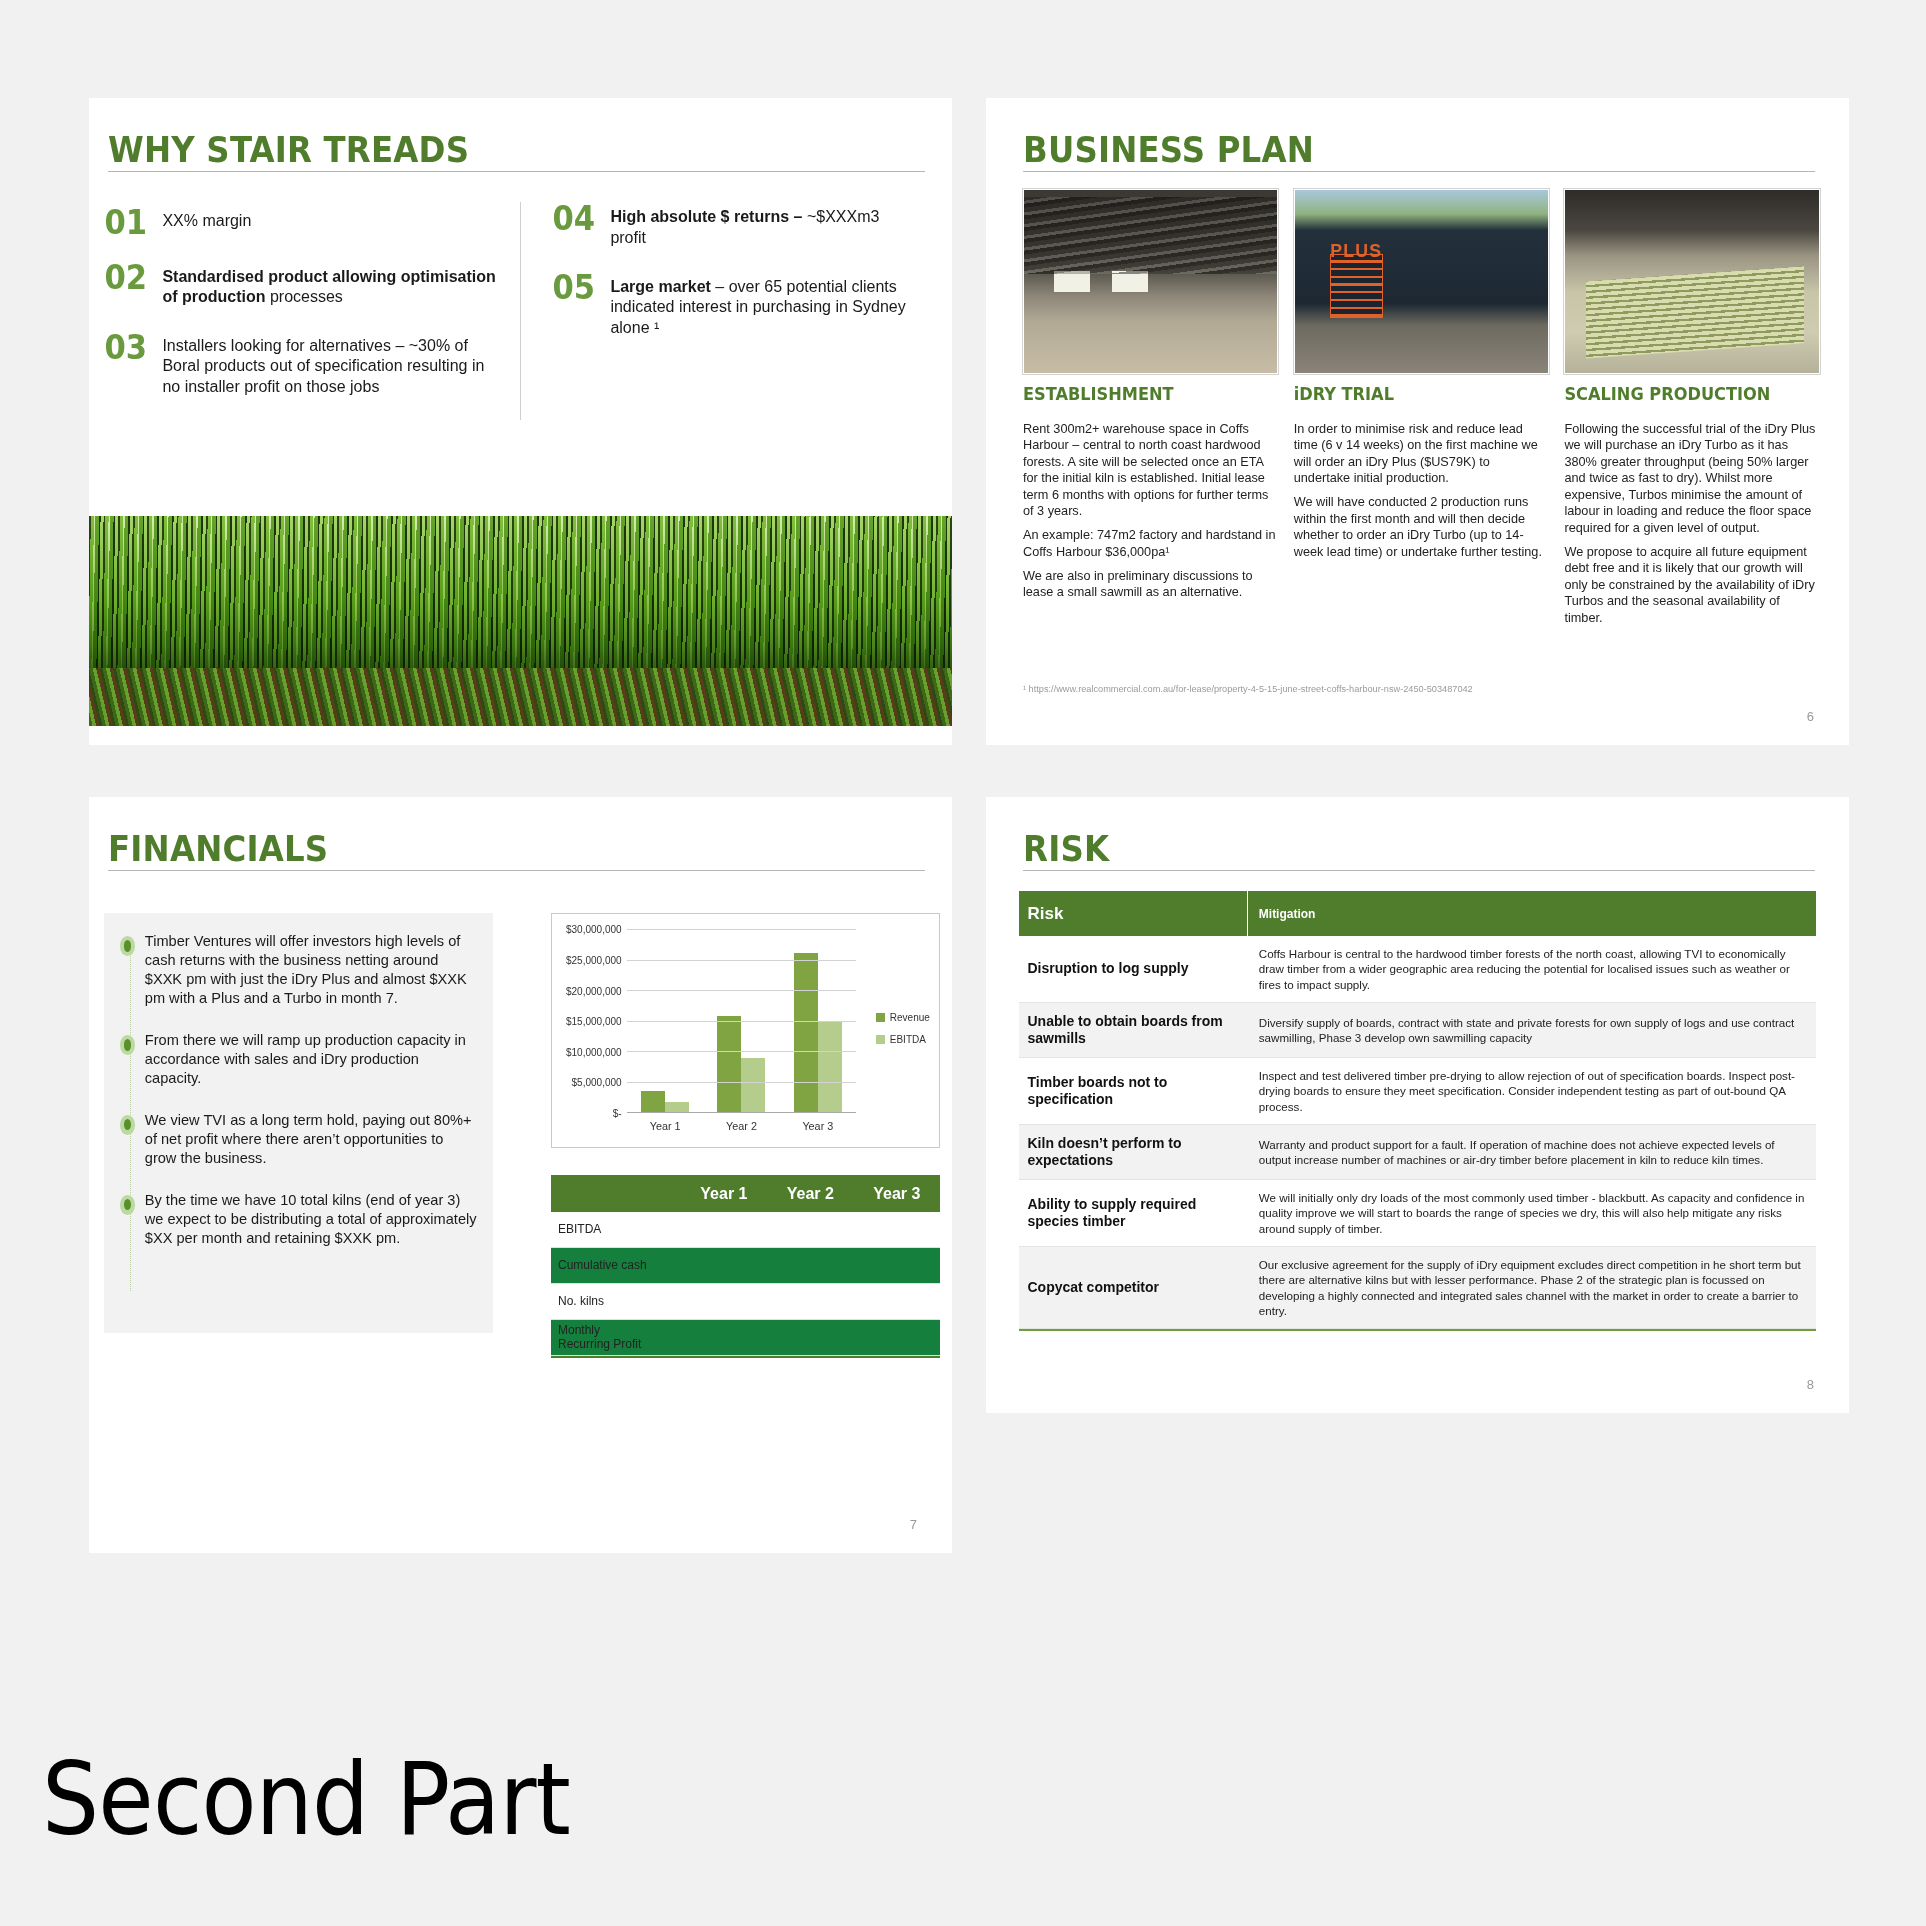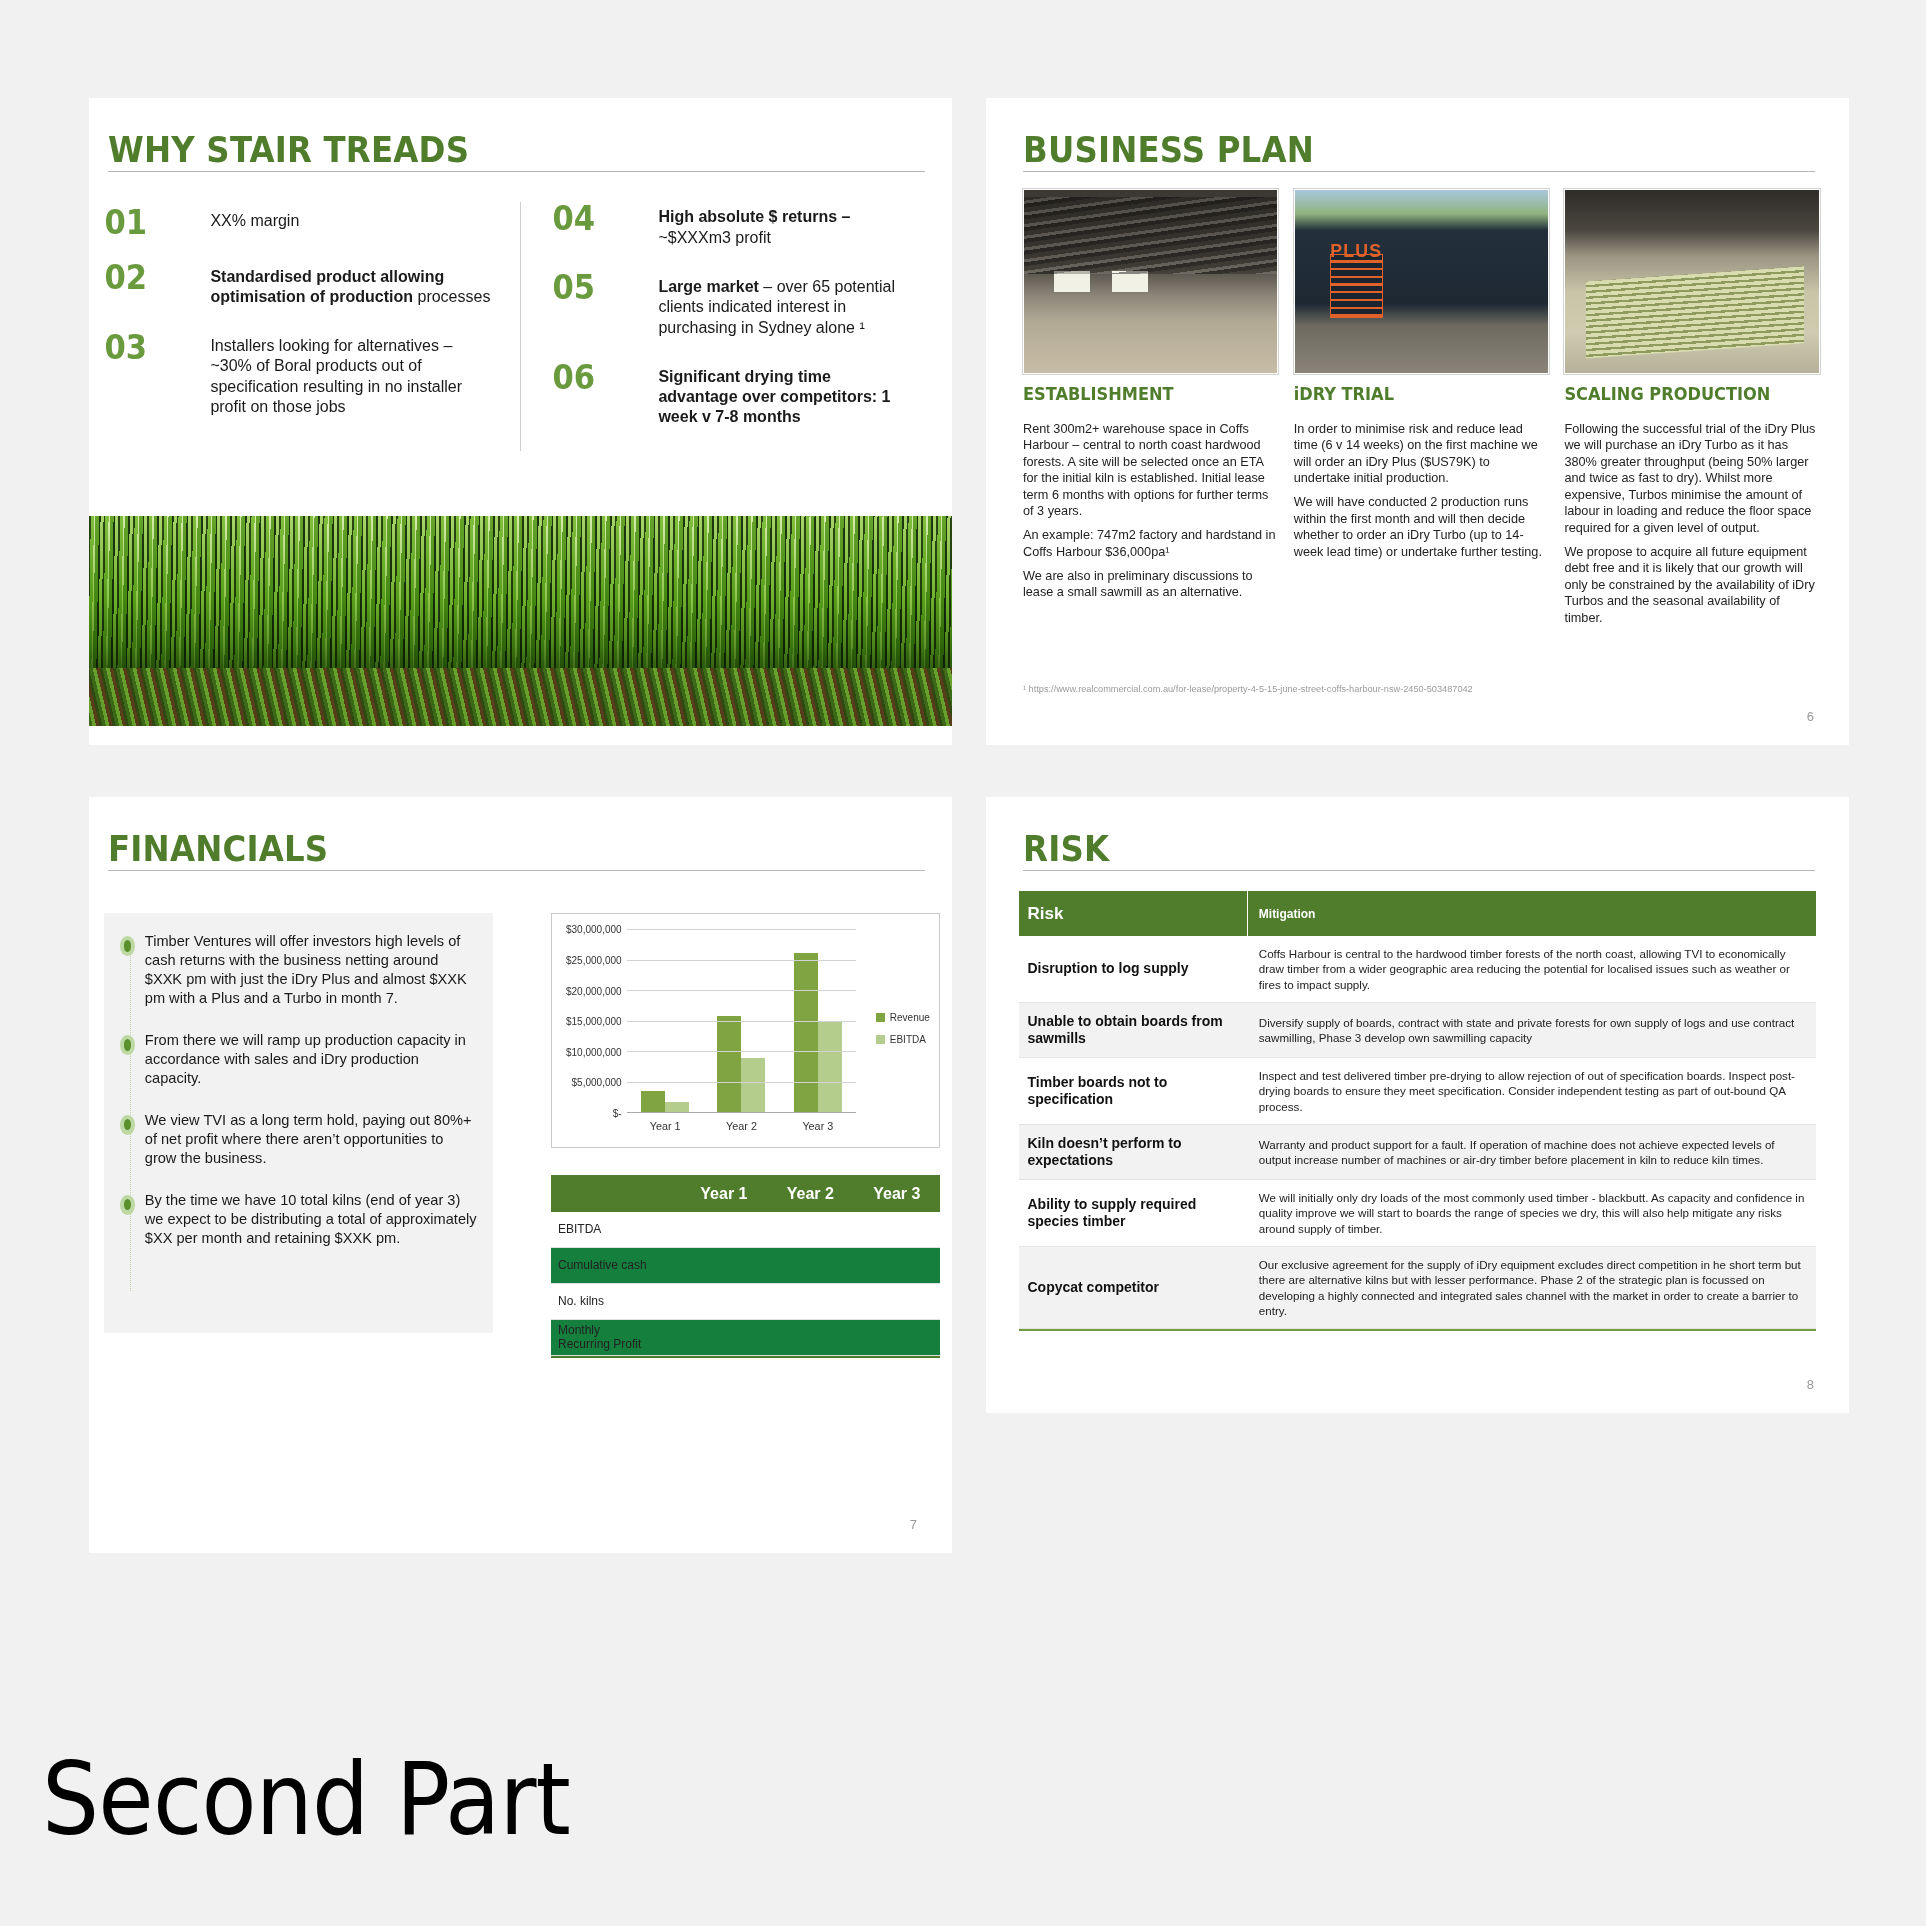--- a/index.html
+++ b/index.html
@@ -18,21 +18,21 @@
     font-family:"DejaVu Sans Condensed","Liberation Sans",sans-serif;
   }
   .title-rule{height:1.2px;background:#b5b5b5;}
 
   
   #slide1{left:89px;top:98px;width:863px;height:647px;}
   #slide1 .title-rule{position:absolute;left:19px;top:73px;width:817px;}
   .num-grid{position:absolute;left:15.4px;top:104px;width:832px;display:flex;}
   .num-col{width:50%;box-sizing:border-box;padding-right:23px;}
   .num-col.right{border-left:0.8px solid #cfcfcf;padding-left:31px;}
-  .num-item{display:flex;margin-bottom:23px;gap:48px;}
+  .num-item{display:flex;margin-bottom:23px;}
   .num-badge{
     color:#6a9a3e;font-size:34px;font-weight:bold;line-height:0.95;
     min-width:58px;font-family:"DejaVu Sans Condensed","Liberation Sans",sans-serif;
   }
   .num-text{font-size:16px;line-height:1.28;color:#1a1a1a;padding-top:5.4px;}
   .num-text b{font-weight:bold;}
   .forest-photo{
     position:absolute;left:0px;top:418px;width:863px;height:210px;
     background:
       linear-gradient(to bottom,rgba(0,0,0,0.0) 62%,rgba(30,52,12,0.55) 88%,rgba(22,40,8,0.8) 100%),
@@ -227,26 +227,20 @@
         </div>
       </div>
 
       <div class="num-item">
         <div class="num-badge">05</div>
         <div class="num-text">
           <b>Large market</b><span> – over 65 potential clients indicated interest in purchasing in Sydney alone ¹</span>
         </div>
       </div>
 
-      <div class="num-item">
-        <div class="num-badge">06</div>
-        <div class="num-text">
-          <b>Significant drying time advantage over competitors: 1 week v 7-8 months</b>
-        </div>
-      </div>
 
     </div>
   </div>
 
   <div class="forest-photo">
     <div class="forest-floor"></div>
   </div>
 </div>
 
 <div class="slide" id="slide2">

